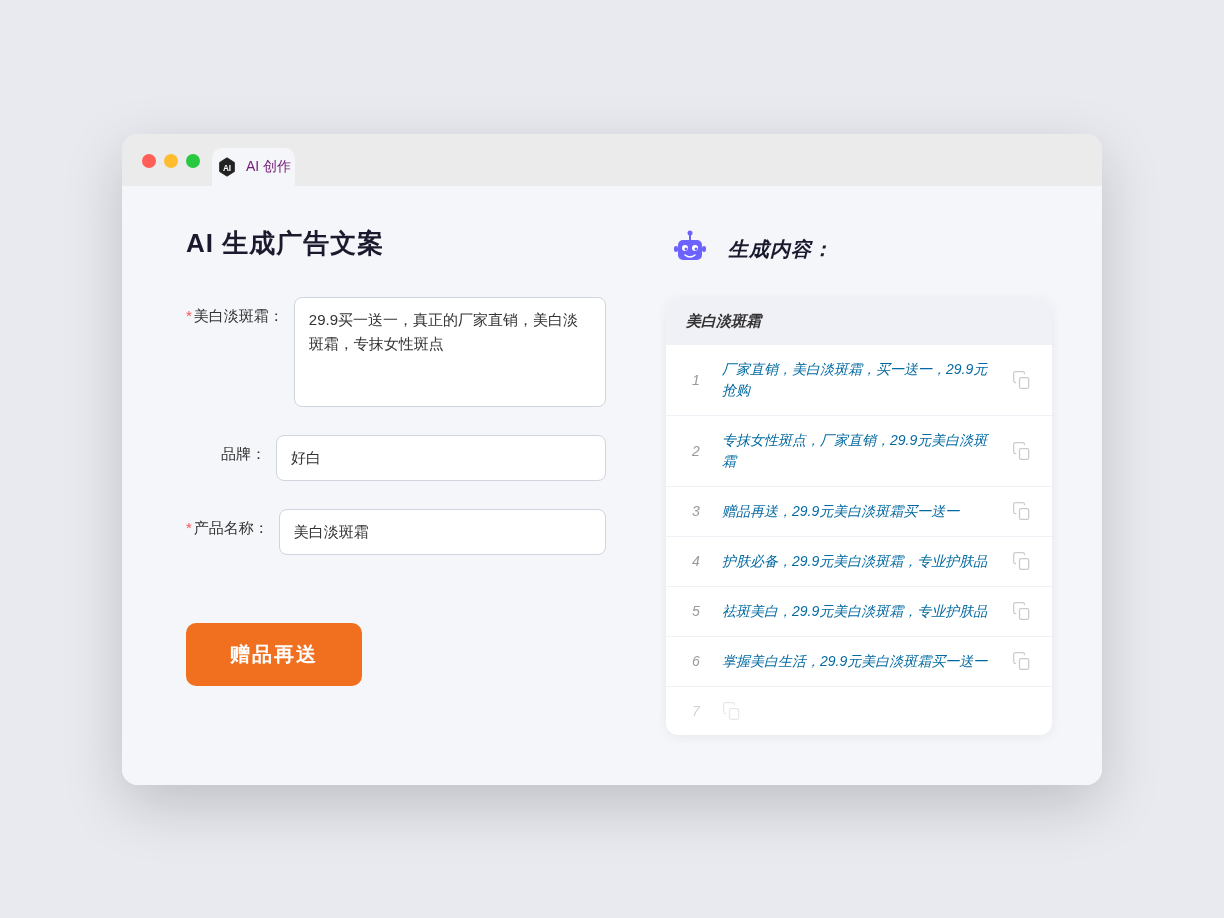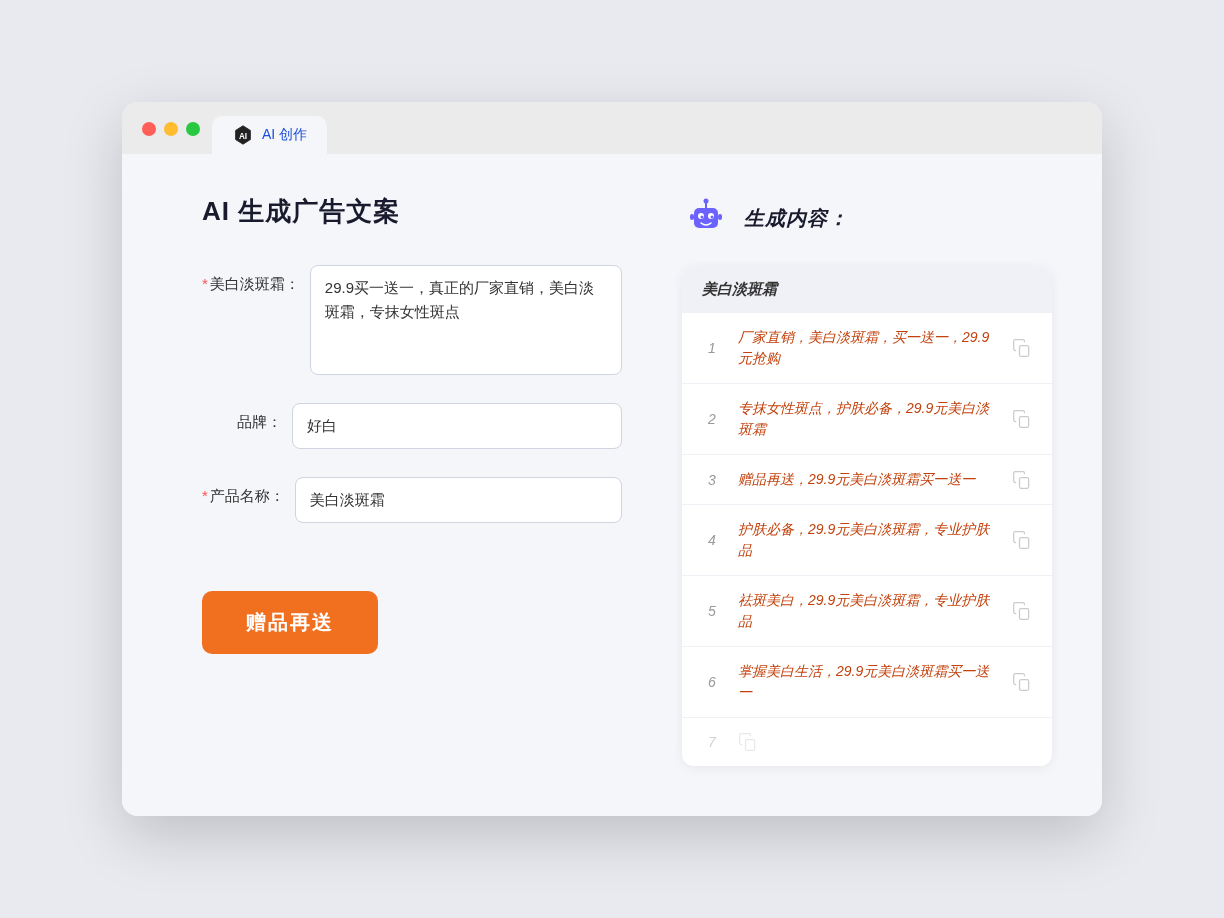--- a/index.html
+++ b/index.html
@@ -42,37 +42,37 @@
       border-radius: 50%;
       display: inline-block;
     }
     .control-close { background: #ff5f57; }
     .control-minimize { background: #febc2e; }
     .control-maximize { background: #28c840; }
 
     .tab {
       background: #f5f6fa;
       border-radius: 10px 10px 0 0;
-      padding: 8px 20px;
+      padding: 8px 4px;
       display: flex;
       align-items: center;
       gap: 8px;
       font-size: 14px;
-      color: #1d4ed8;
+      color: #701a75;
       font-weight: 500;
     }
 
     .tab-icon {
       width: 22px;
       height: 22px;
     }
 
     .browser-content {
       background: #f5f6fa;
-      padding: 40px 50px 50px 80px;
+      padding: 40px 50px 50px 64px;
       display: flex;
       gap: 60px;
     }
 
     
     .left-panel {
       flex: 0 0 420px;
     }
 
     .page-title {
@@ -191,21 +191,21 @@
     .item-number {
       font-size: 14px;
       color: #999;
       min-width: 20px;
       text-align: center;
     }
 
     .item-text {
       flex: 1;
       font-size: 14px;
-      color: #c2410c;
+      color: #0369a1;
       line-height: 1.5;
     }
 
     .copy-icon {
       width: 20px;
       height: 20px;
       cursor: pointer;
       opacity: 0.5;
       flex-shrink: 0;
     }
@@ -299,21 +299,21 @@
         <div class="result-item">
               <span class="item-number">1</span>
               <span class="item-text">厂家直销，美白淡斑霜，买一送一，29.9元抢购</span>
               <svg class="copy-icon" viewBox="0 0 24 24" fill="none" stroke="#999" stroke-width="1.5">
       <rect x="9" y="9" width="11" height="13" rx="2" stroke="#999"></rect>
       <path d="M5 15H4a2 2 0 01-2-2V4a2 2 0 012-2h9a2 2 0 012 2v1" stroke="#999"></path>
     </svg>
             </div>
             <div class="result-item">
               <span class="item-number">2</span>
-              <span class="item-text">专抹女性斑点，护肤必备，29.9元美白淡斑霜</span>
+              <span class="item-text">专抹女性斑点，厂家直销，29.9元美白淡斑霜</span>
               <svg class="copy-icon" viewBox="0 0 24 24" fill="none" stroke="#999" stroke-width="1.5">
       <rect x="9" y="9" width="11" height="13" rx="2" stroke="#999"></rect>
       <path d="M5 15H4a2 2 0 01-2-2V4a2 2 0 012-2h9a2 2 0 012 2v1" stroke="#999"></path>
     </svg>
             </div>
             <div class="result-item">
               <span class="item-number">3</span>
               <span class="item-text">赠品再送，29.9元美白淡斑霜买一送一</span>
               <svg class="copy-icon" viewBox="0 0 24 24" fill="none" stroke="#999" stroke-width="1.5">
       <rect x="9" y="9" width="11" height="13" rx="2" stroke="#999"></rect>

